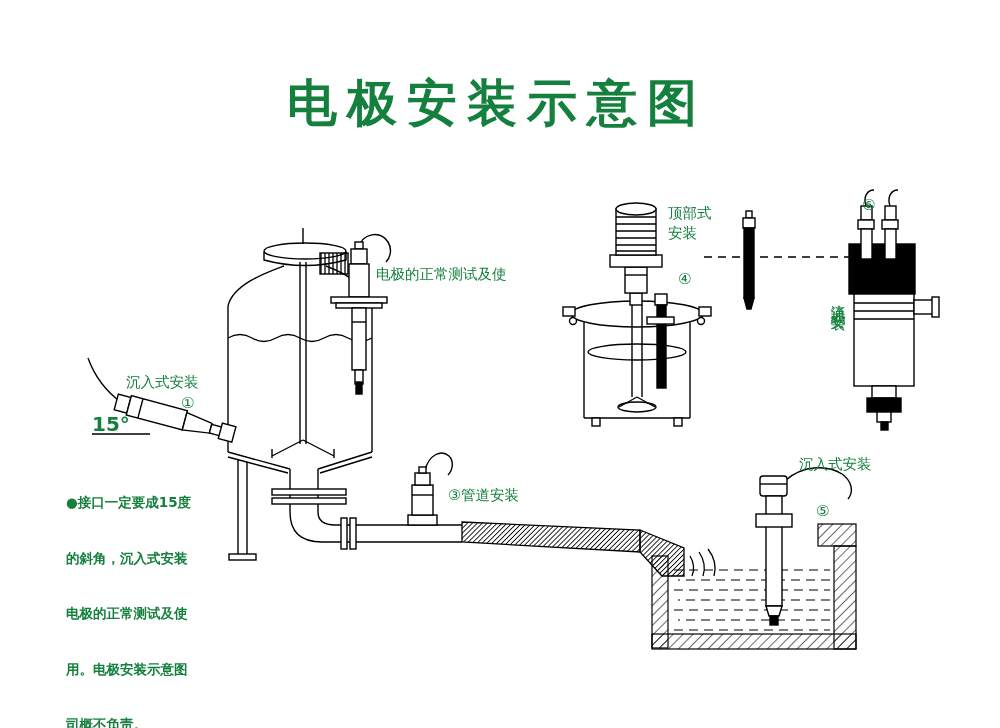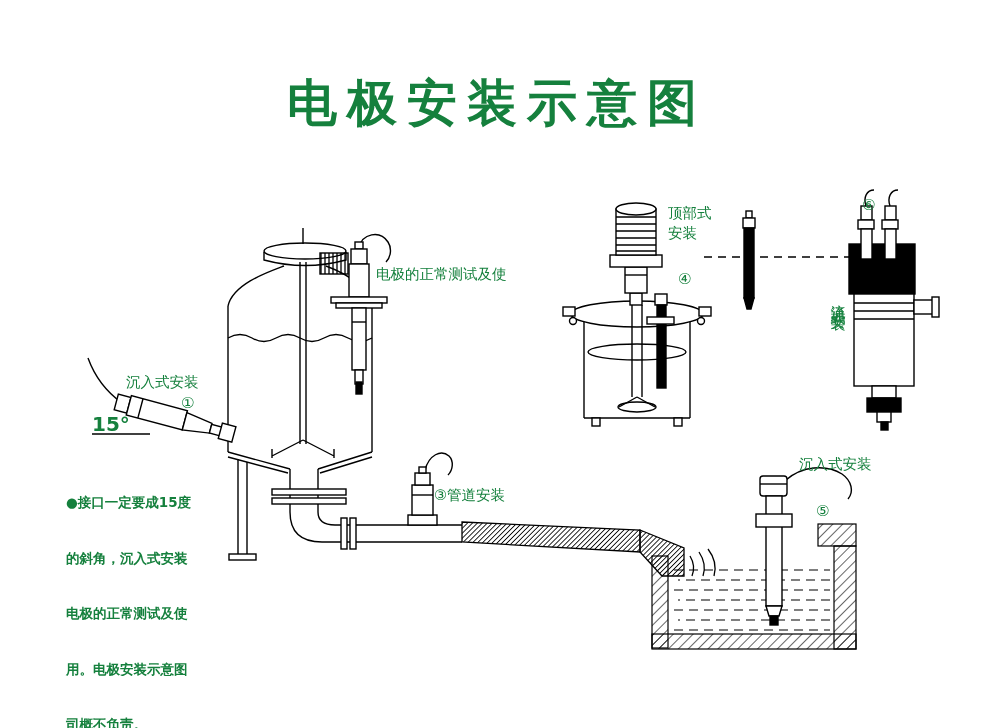--- a/index.html
+++ b/index.html
@@ -191,21 +191,21 @@
   </svg>
 
   <div class="label title" style="left:287px;top:70px">电极安装示意图</div>
 
   <div class="label lbl" style="left:126px;top:372px">沉入式安装</div>
   <div class="label num" style="left:181px;top:394px">①</div>
   <div class="label angle" style="left:92px;top:412px">15°</div>
 
   <div class="label lbl" style="left:376px;top:264px">电极的正常测试及使</div>
 
-  <div class="label lbl" style="left:434px;top:485px">③管道安装</div>
+  <div class="label lbl" style="left:448px;top:485px">③管道安装</div>
 
   <div class="label lbl" style="left:668px;top:203px">顶部式
 安装</div>
   <div class="label num" style="left:678px;top:270px">④</div>
 
   <div class="label lbl" style="left:799px;top:454px">沉入式安装</div>
   <div class="label num" style="left:816px;top:502px">⑤</div>
 
   <div class="label num" style="left:862px;top:196px">⑥</div>
   <div class="label vlabel" style="left:828px;top:292px">流通式安装</div>

